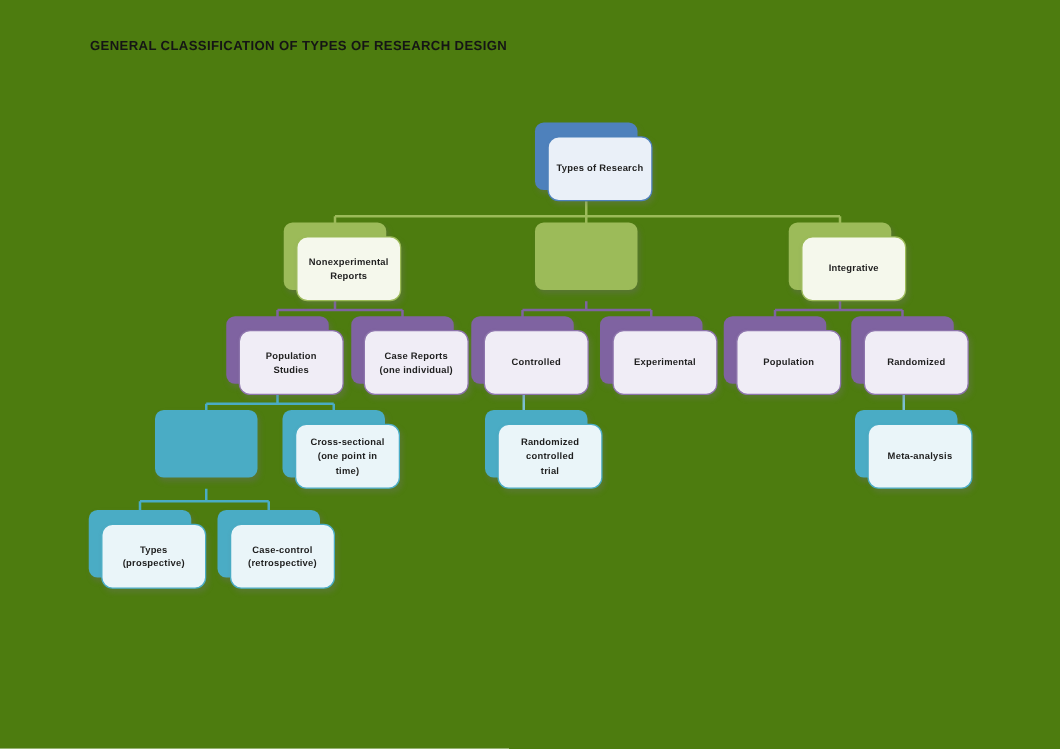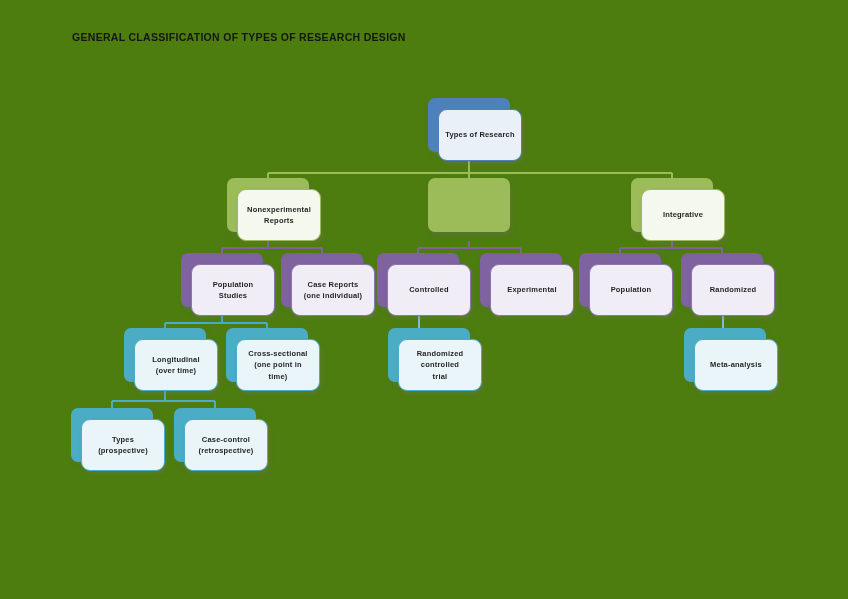--- a/index.html
+++ b/index.html
@@ -106,24 +106,20 @@
 
   <div class="node purple" style="left:681px;top:253px">
     <div class="back"></div>
     <div class="front">
       <span class="lbl">Randomized</span>
     </div>
   </div>
 
   <div class="node teal" style="left:124px;top:328px">
     <div class="back"></div>
-    <div class="front">
-      <span class="lbl">Longitudinal
-(over time)</span>
-    </div>
   </div>
 
   <div class="node teal" style="left:226px;top:328px">
     <div class="back"></div>
     <div class="front">
       <span class="lbl">Cross-sectional
 (one point in
 time)</span>
     </div>
   </div>

